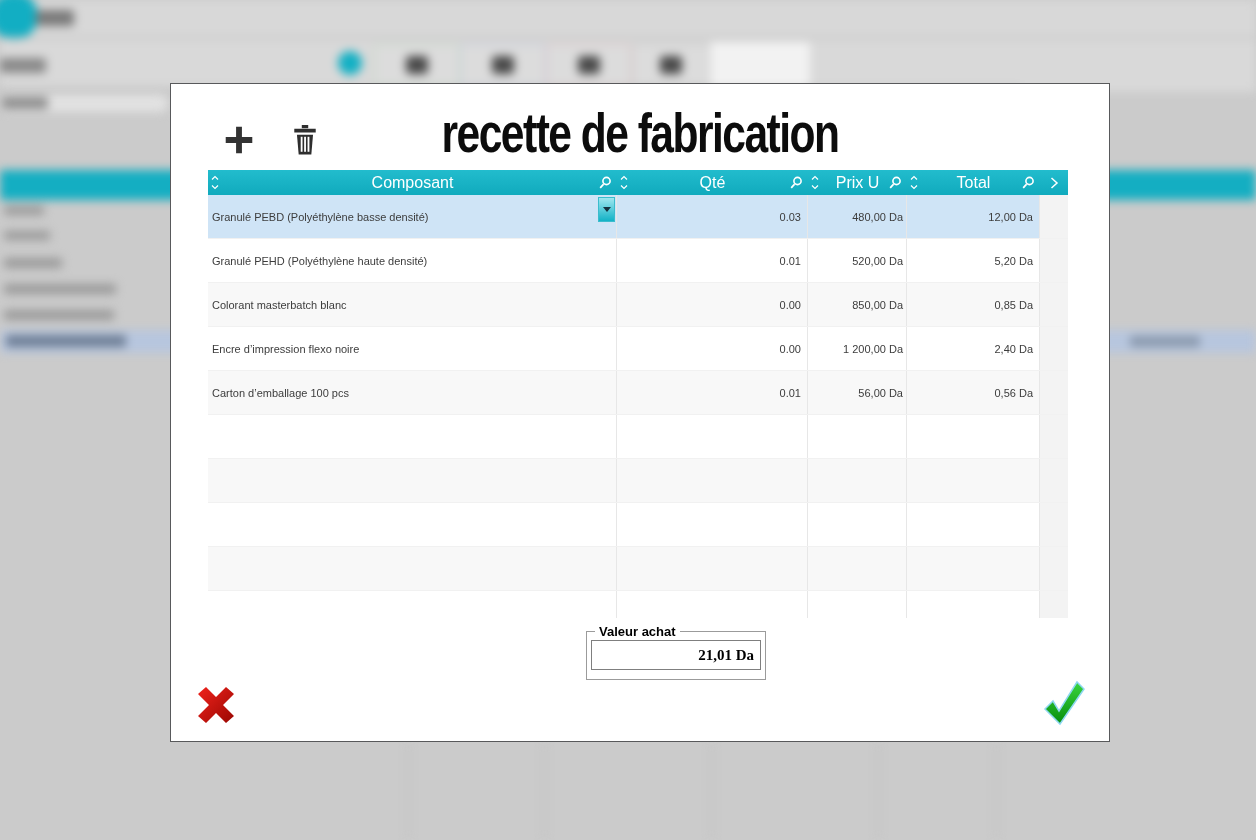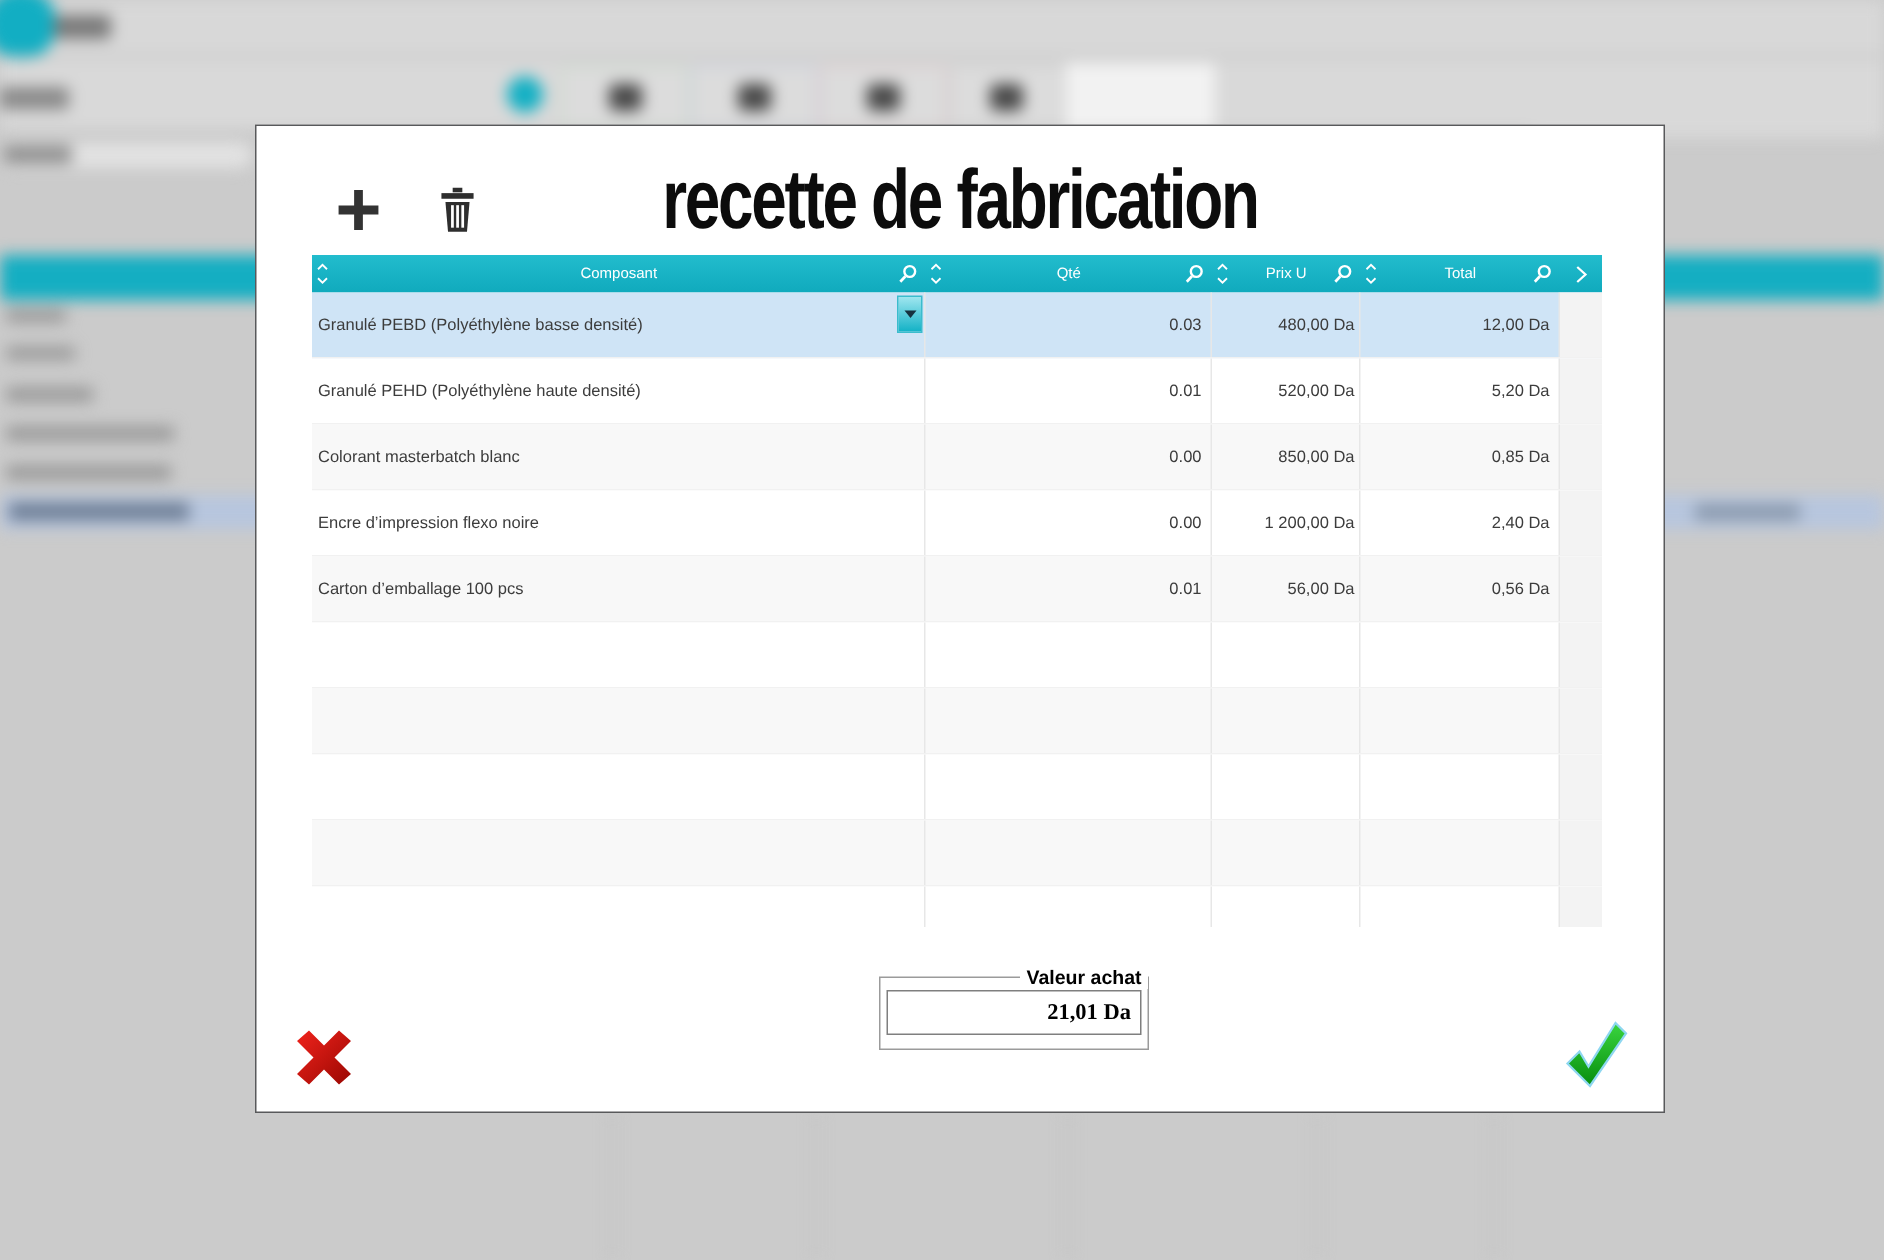--- a/index.html
+++ b/index.html
@@ -46,21 +46,21 @@
   .icon-btn{position:absolute;display:flex;align-items:center;justify-content:center;cursor:pointer;}
   .btn-add{left:50px;top:38px;width:36px;height:36px;}
   .btn-del{left:118px;top:40px;width:32px;height:32px;}
   .btn-cancel{left:20px;top:598px;width:50px;height:48px;}
   .btn-confirm{left:868px;top:594px;width:50px;height:50px;}
 
   
   .tbl{position:absolute;left:37px;top:86px;width:860px;height:448px;overflow:hidden;}
   .thead{display:flex;height:25px;background:linear-gradient(#22bccd,#10aabd);}
   .hcell{position:relative;display:flex;align-items:center;justify-content:center;
-         color:#fff;font-size:10px;box-sizing:border-box;}
+         color:#fff;font-size:16px;box-sizing:border-box;}
   .h0{width:409px;} .h1{width:191px;text-align:center;} .h2{width:99px;} .h3{width:133px;}
   .hsp{width:28px;display:flex;align-items:center;justify-content:center;}
   .sorticon{position:absolute;left:3px;top:5px;}
   .findicon{position:absolute;right:5px;top:6px;}
   .tbody{}
   .trow{display:flex;height:44px;box-sizing:border-box;border-bottom:1px solid #f1f1f1;background:#fff;}
   .trow.stripe{background:#f8f8f8;}
   .trow.sel{background:#cfe4f6;}
   .tcell{box-sizing:border-box;border-right:1px solid #e7e7e7;position:relative;
          font-size:11px;color:#3c3c3c;display:flex;align-items:center;overflow:hidden;white-space:nowrap;}
@@ -69,22 +69,22 @@
   .c2{width:99px;justify-content:flex-end;padding-right:3px;}
   .c3{width:133px;justify-content:flex-end;padding-right:6px;}
   .csp{width:28px;background:#f3f3f3;border-right:none;}
   .dd{position:absolute;right:1px;top:2px;width:17px;height:25px;box-sizing:border-box;
       background:linear-gradient(#9fe6ef,#13b2c6);border:1px solid #3bbccd;
       display:flex;align-items:center;justify-content:center;cursor:pointer;}
   .tri{width:0;height:0;border-left:4px solid transparent;border-right:4px solid transparent;
        border-top:5px solid #16323f;}
 
   
-  .grp{position:absolute;left:415px;top:560px;width:180px;height:56px;box-sizing:border-box;
-       border:1px solid #9b9b9b;margin:0;padding:0 4px;background:#fff;text-align:right;}
+  .grp{position:absolute;left:415px;top:540px;width:180px;height:56px;box-sizing:border-box;
+       border:1px solid #9b9b9b;margin:0;padding:0 4px;background:#fff;}
   .grp legend{font-size:13px;font-weight:bold;color:#000;padding:0 4px;margin-left:4px;}
   .val-box{border:1px solid #7f7f7f;height:28px;display:flex;align-items:center;
        justify-content:flex-end;padding-right:6px;font-weight:bold;font-size:15px;color:#000;
        background:#fff;margin-top:1px;font-family:Liberation Serif, serif;}
 </style>
 </head>
 <body>
 
 <div class="bg">
   <div class="bg-blur">

